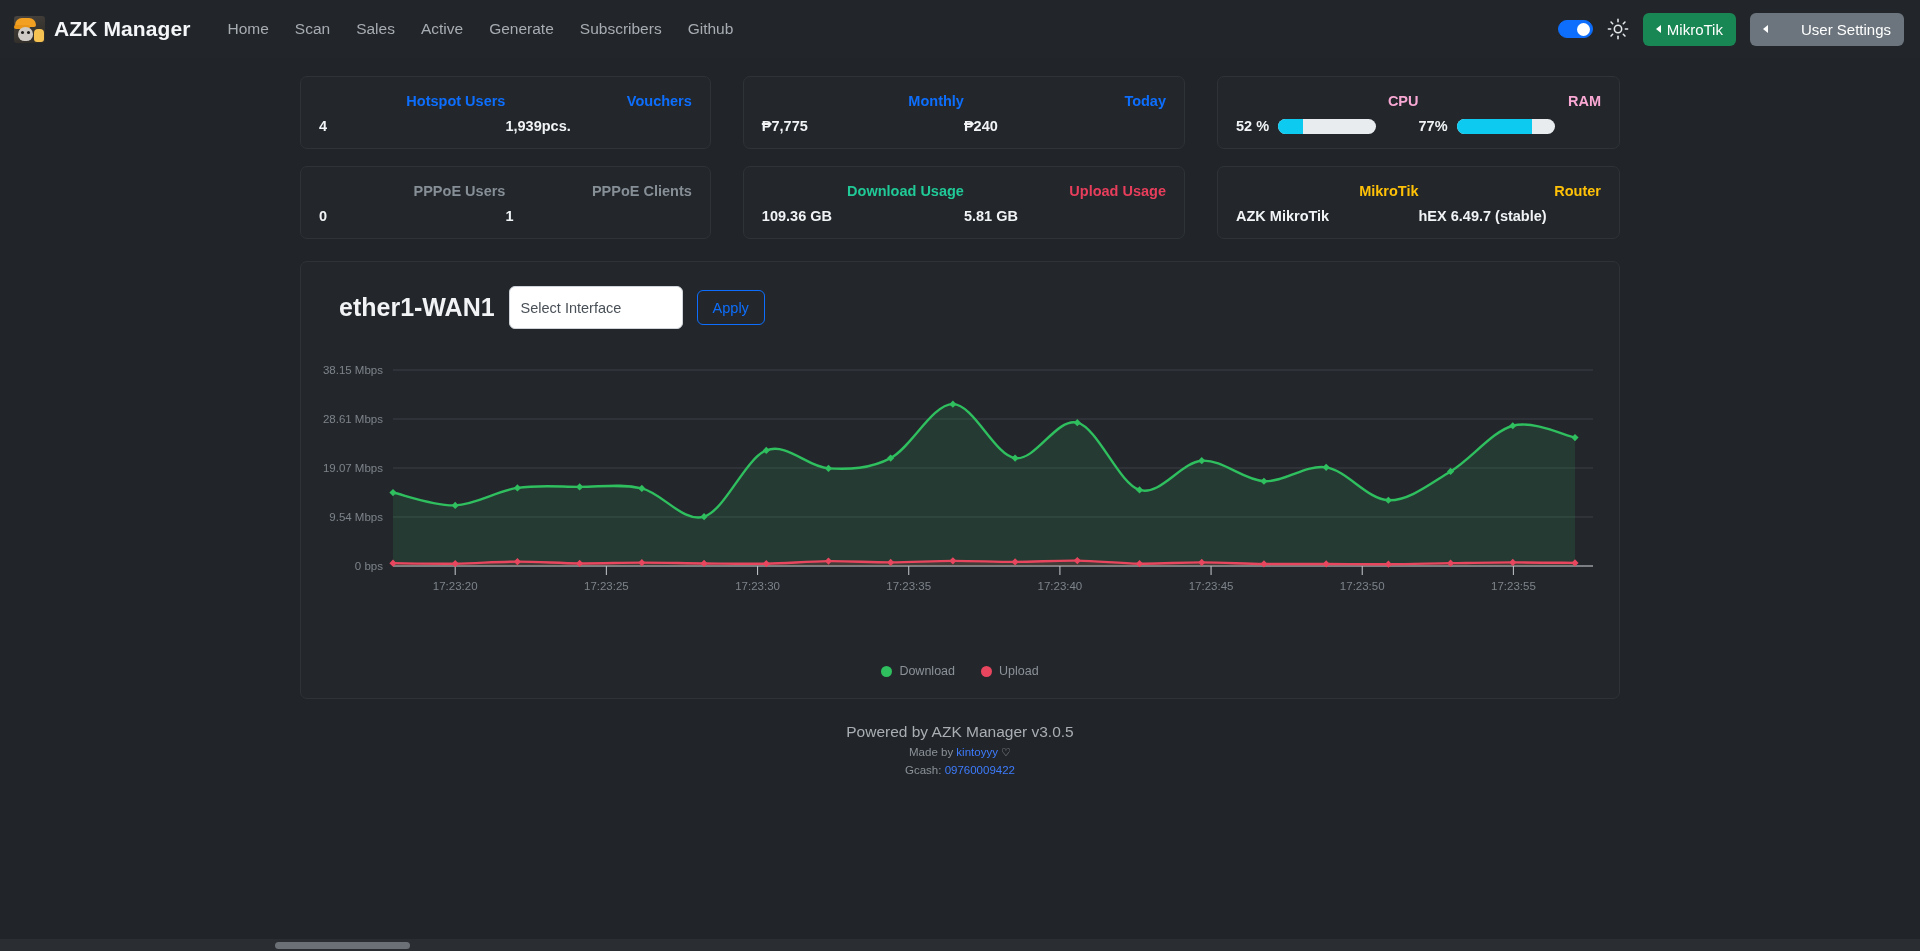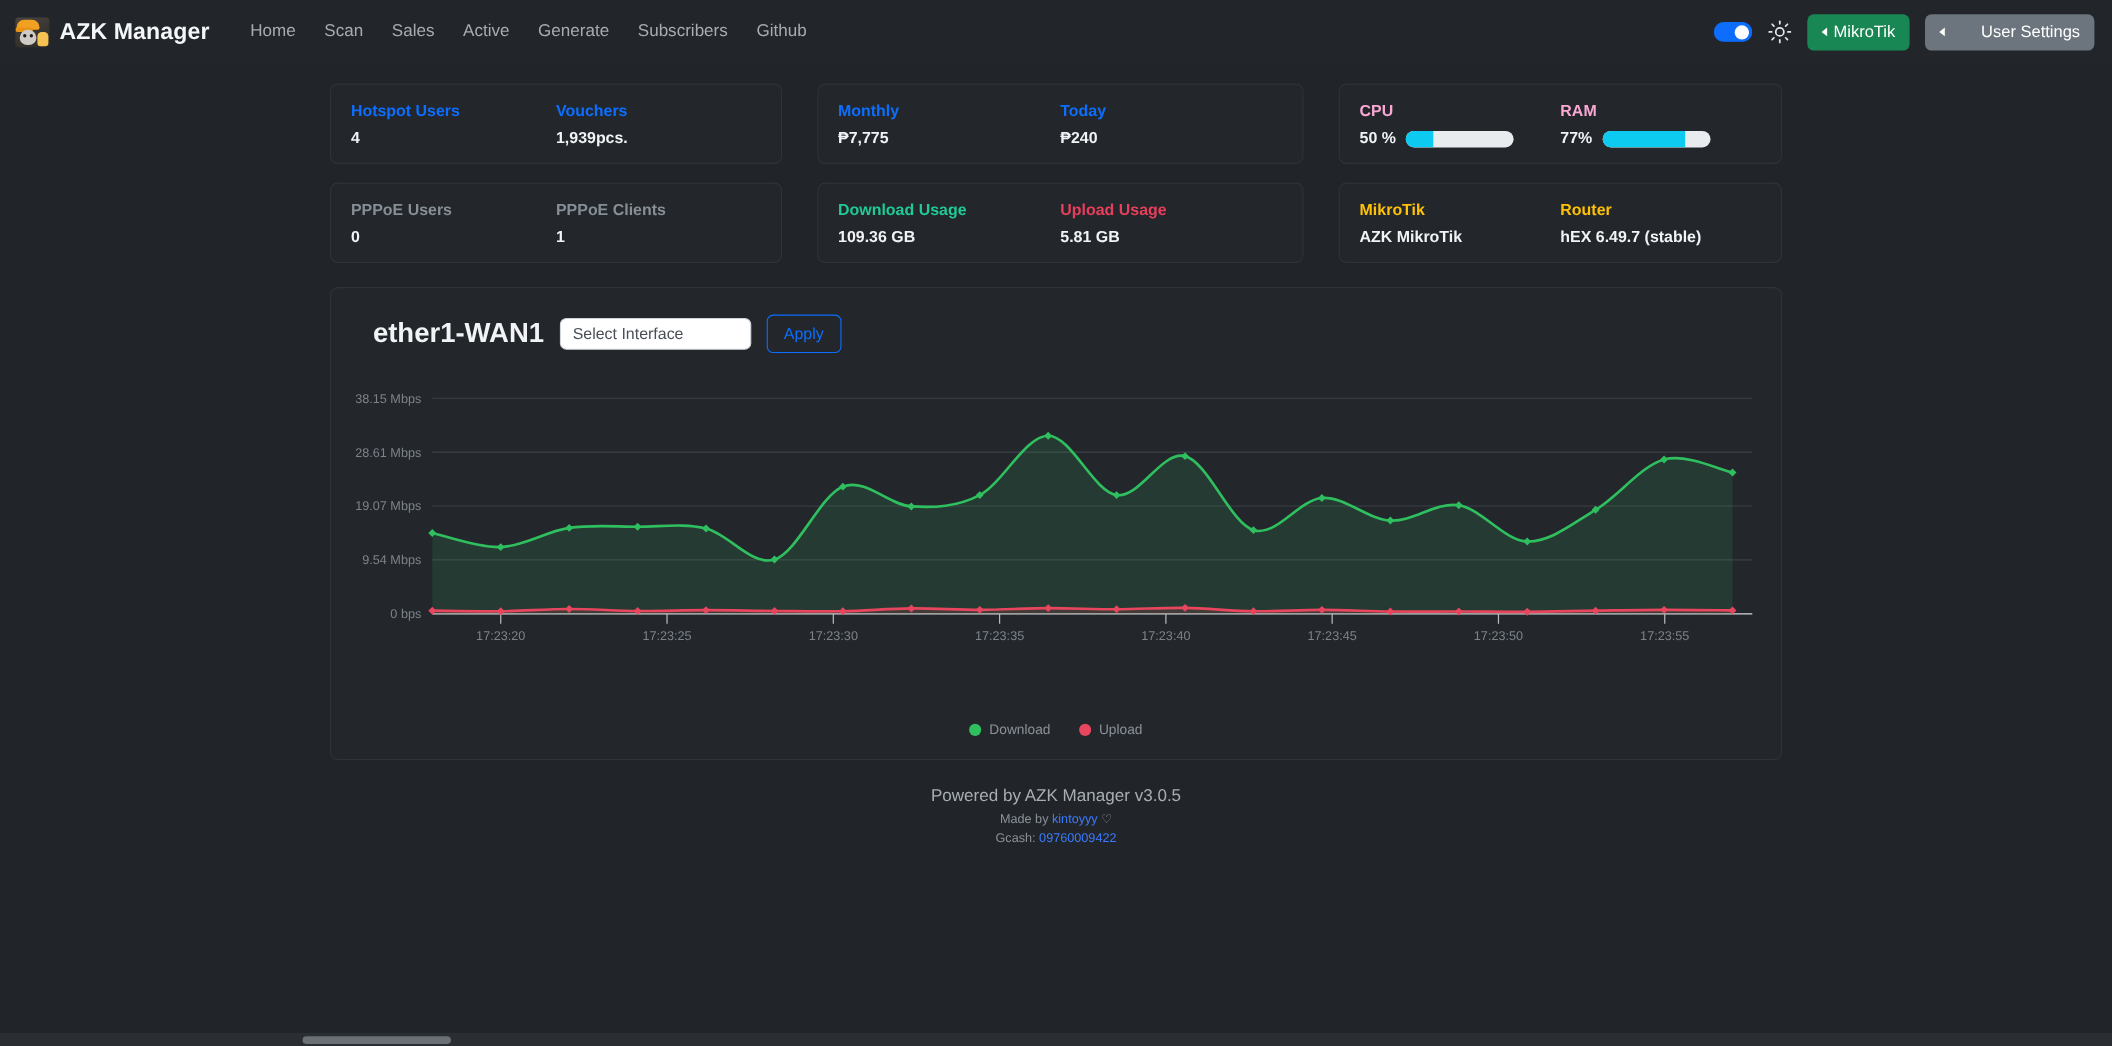--- a/index.html
+++ b/index.html
@@ -100,21 +100,21 @@
     border-bottom: 4px solid transparent;
     border-right: 5px solid currentColor;
   }
 
   
   .page { padding: 0; }
   .container {
     width: 1320px; margin: 0 auto; padding-top: 18px;
   }
   .cards-row {
-    display: flex; gap: 32px;
+    display: flex; gap: 32px; text-align: right;
   }
   .card-col-1 { width: 420px; }
   .card-col-2 { width: 452px; }
   .card-col-3 { width: 412px; }
   .card {
     background: #23272c;
     border: 1px solid #2e3338;
     border-radius: 7px;
     padding: 16px 18px 14px 18px;
     margin-bottom: 17px;
@@ -152,21 +152,21 @@
   }
   .chart-head {
     display: flex; align-items: center; gap: 14px;
     padding: 6px 4px 4px 18px;
   }
   .chart-title {
     font-size: 25px; font-weight: bold; color: #f1f3f5;
     white-space: nowrap;
   }
   .select-interface {
-    width: 174px; height: 29px;
+    width: 174px; height: 43px;
     background: #fff; color: #495057;
     border: 1px solid #ced4da; border-radius: 6px;
     font-size: 14.5px; padding: 13px 11px;
     display: flex; align-items: center;
     font-family: "Liberation Sans", sans-serif;
     cursor: pointer;
   }
   .btn-apply {
     height: 35px; padding: 0 15px;
     background: transparent; color: #0d6efd;
@@ -312,21 +312,21 @@
           </div>
         </div>
       </div>
 
       <div class="card-col-3">
         <div class="card">
           <div class="stat-grid">
             <div class="stat-cell">
               <div class="stat-label c-cyan">CPU</div>
               <div class="stat-value">
-                <span>50 %</span>
+                <span>52 %</span>
                 <span class="progress">
                   <div style="width: 25%;"></div>
                 </span>
               </div>
             </div>
             <div class="stat-cell">
               <div class="stat-label c-cyan">RAM</div>
               <div class="stat-value">
                 <span>77%</span>
                 <span class="progress">

